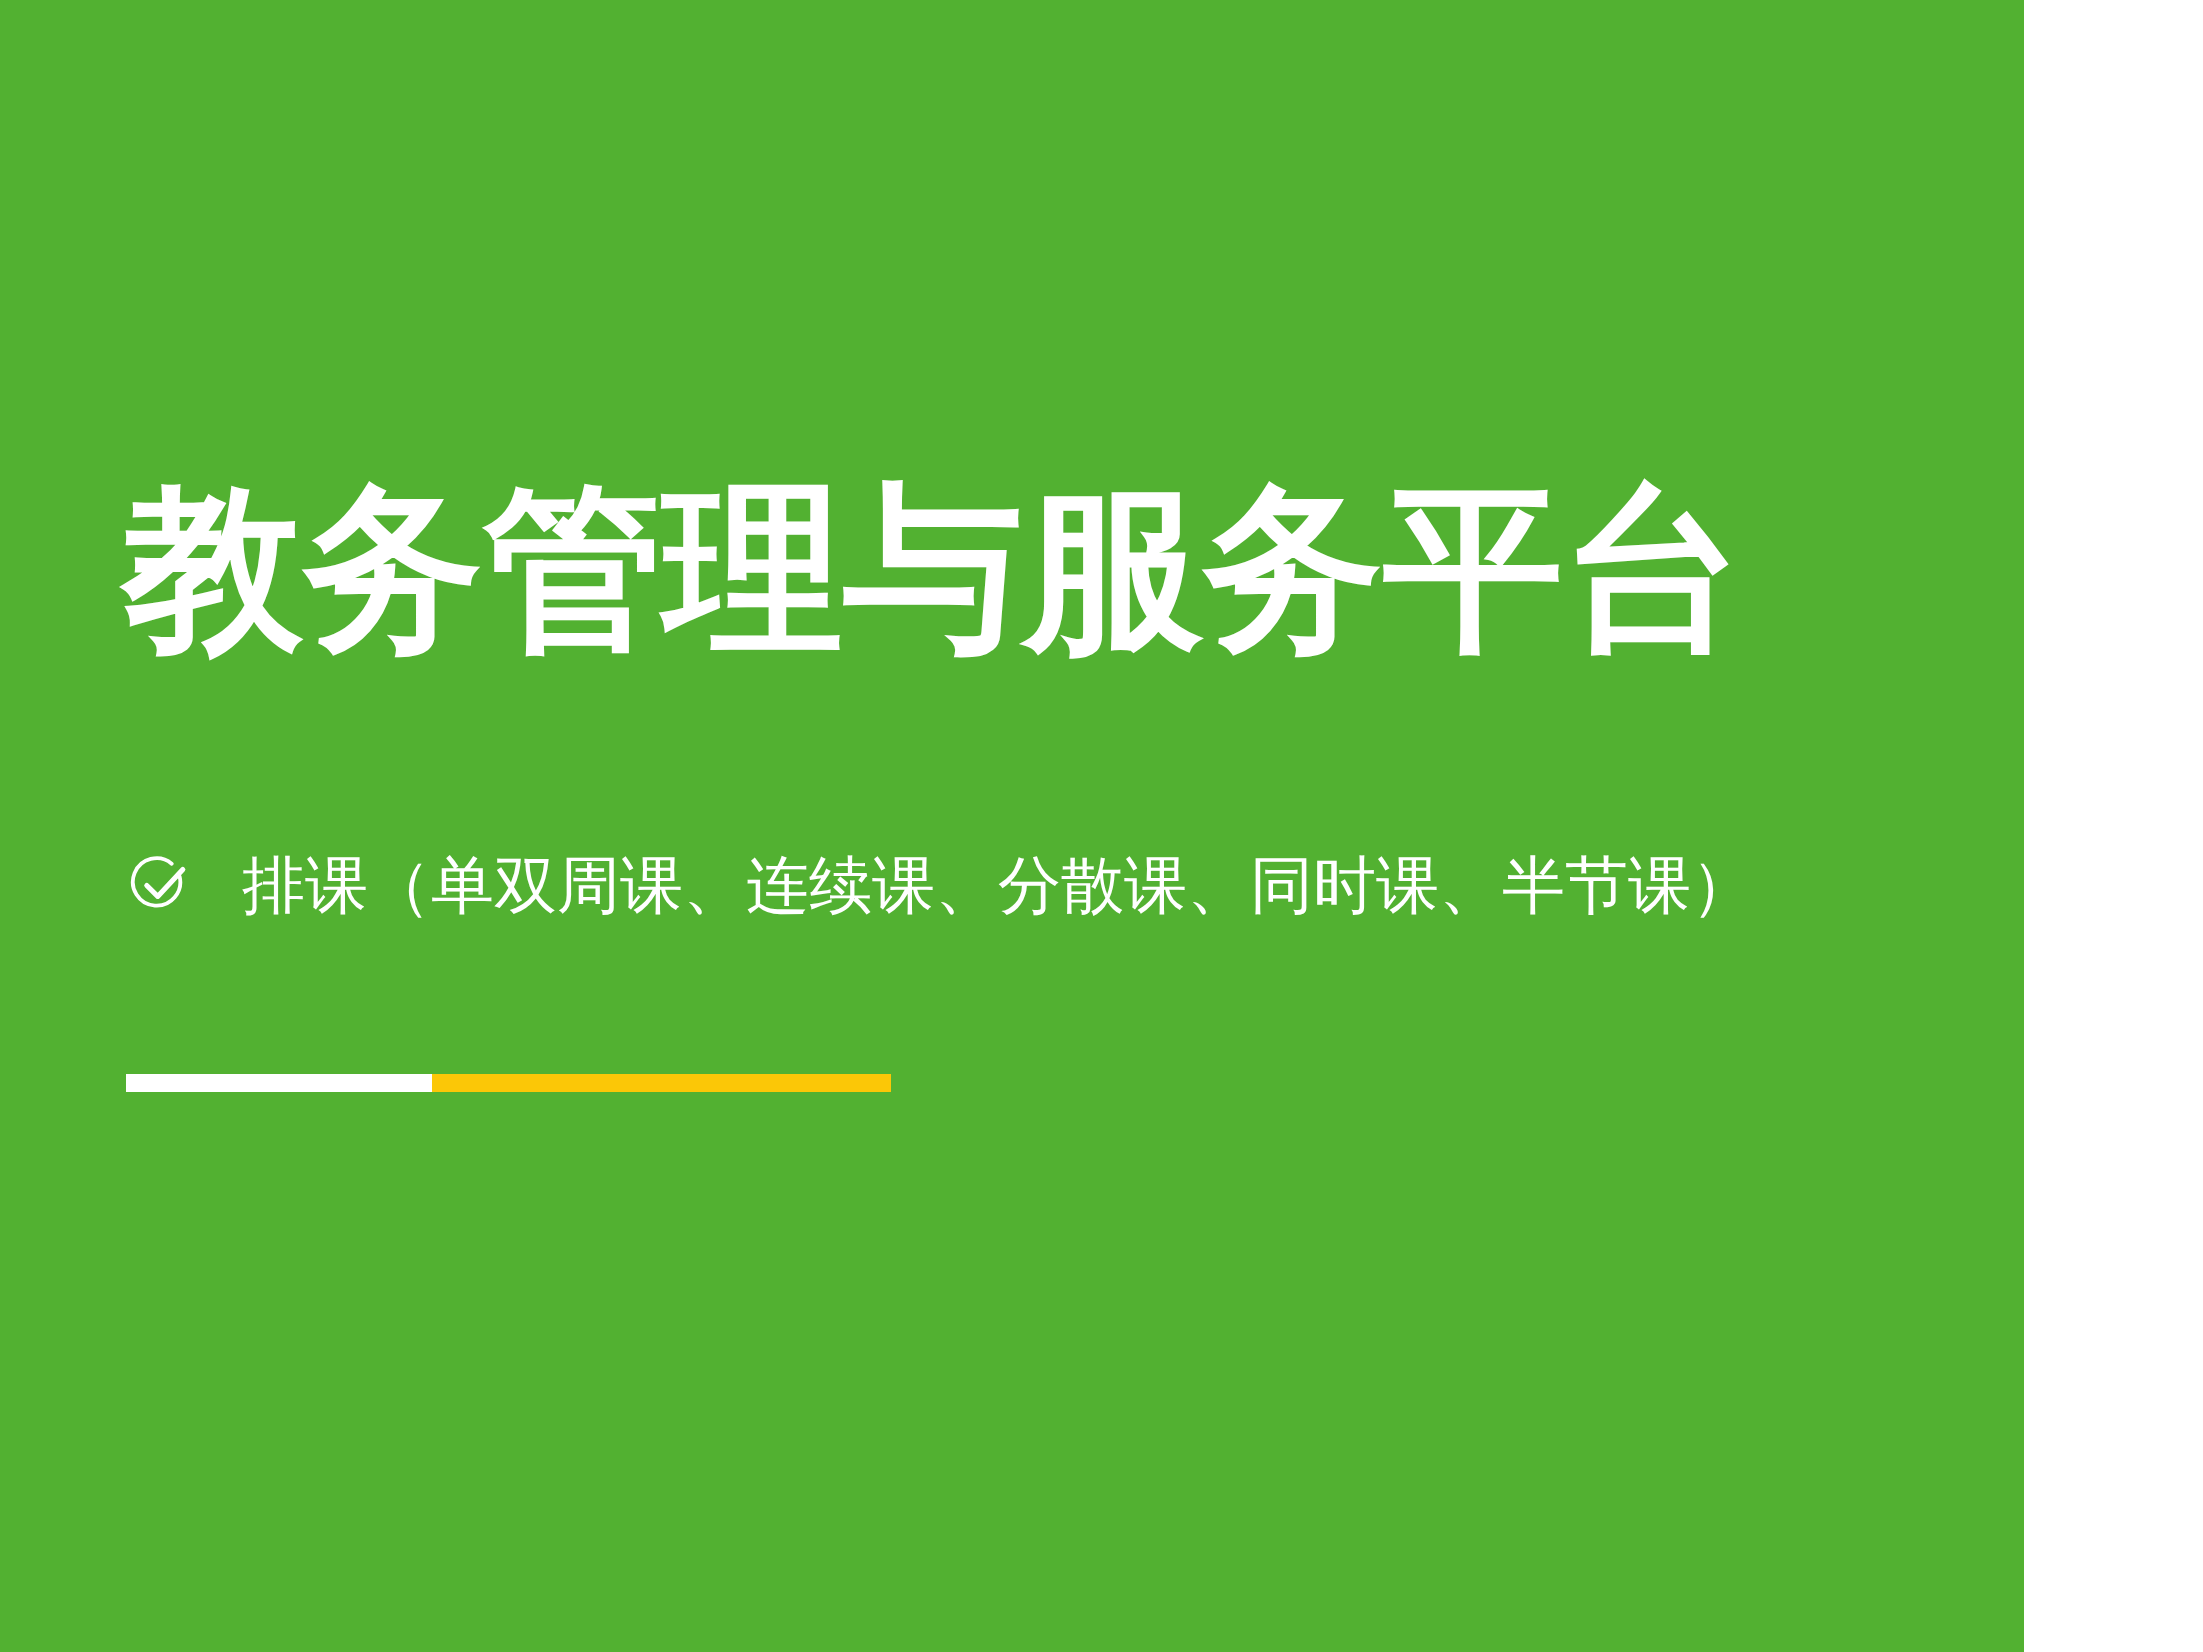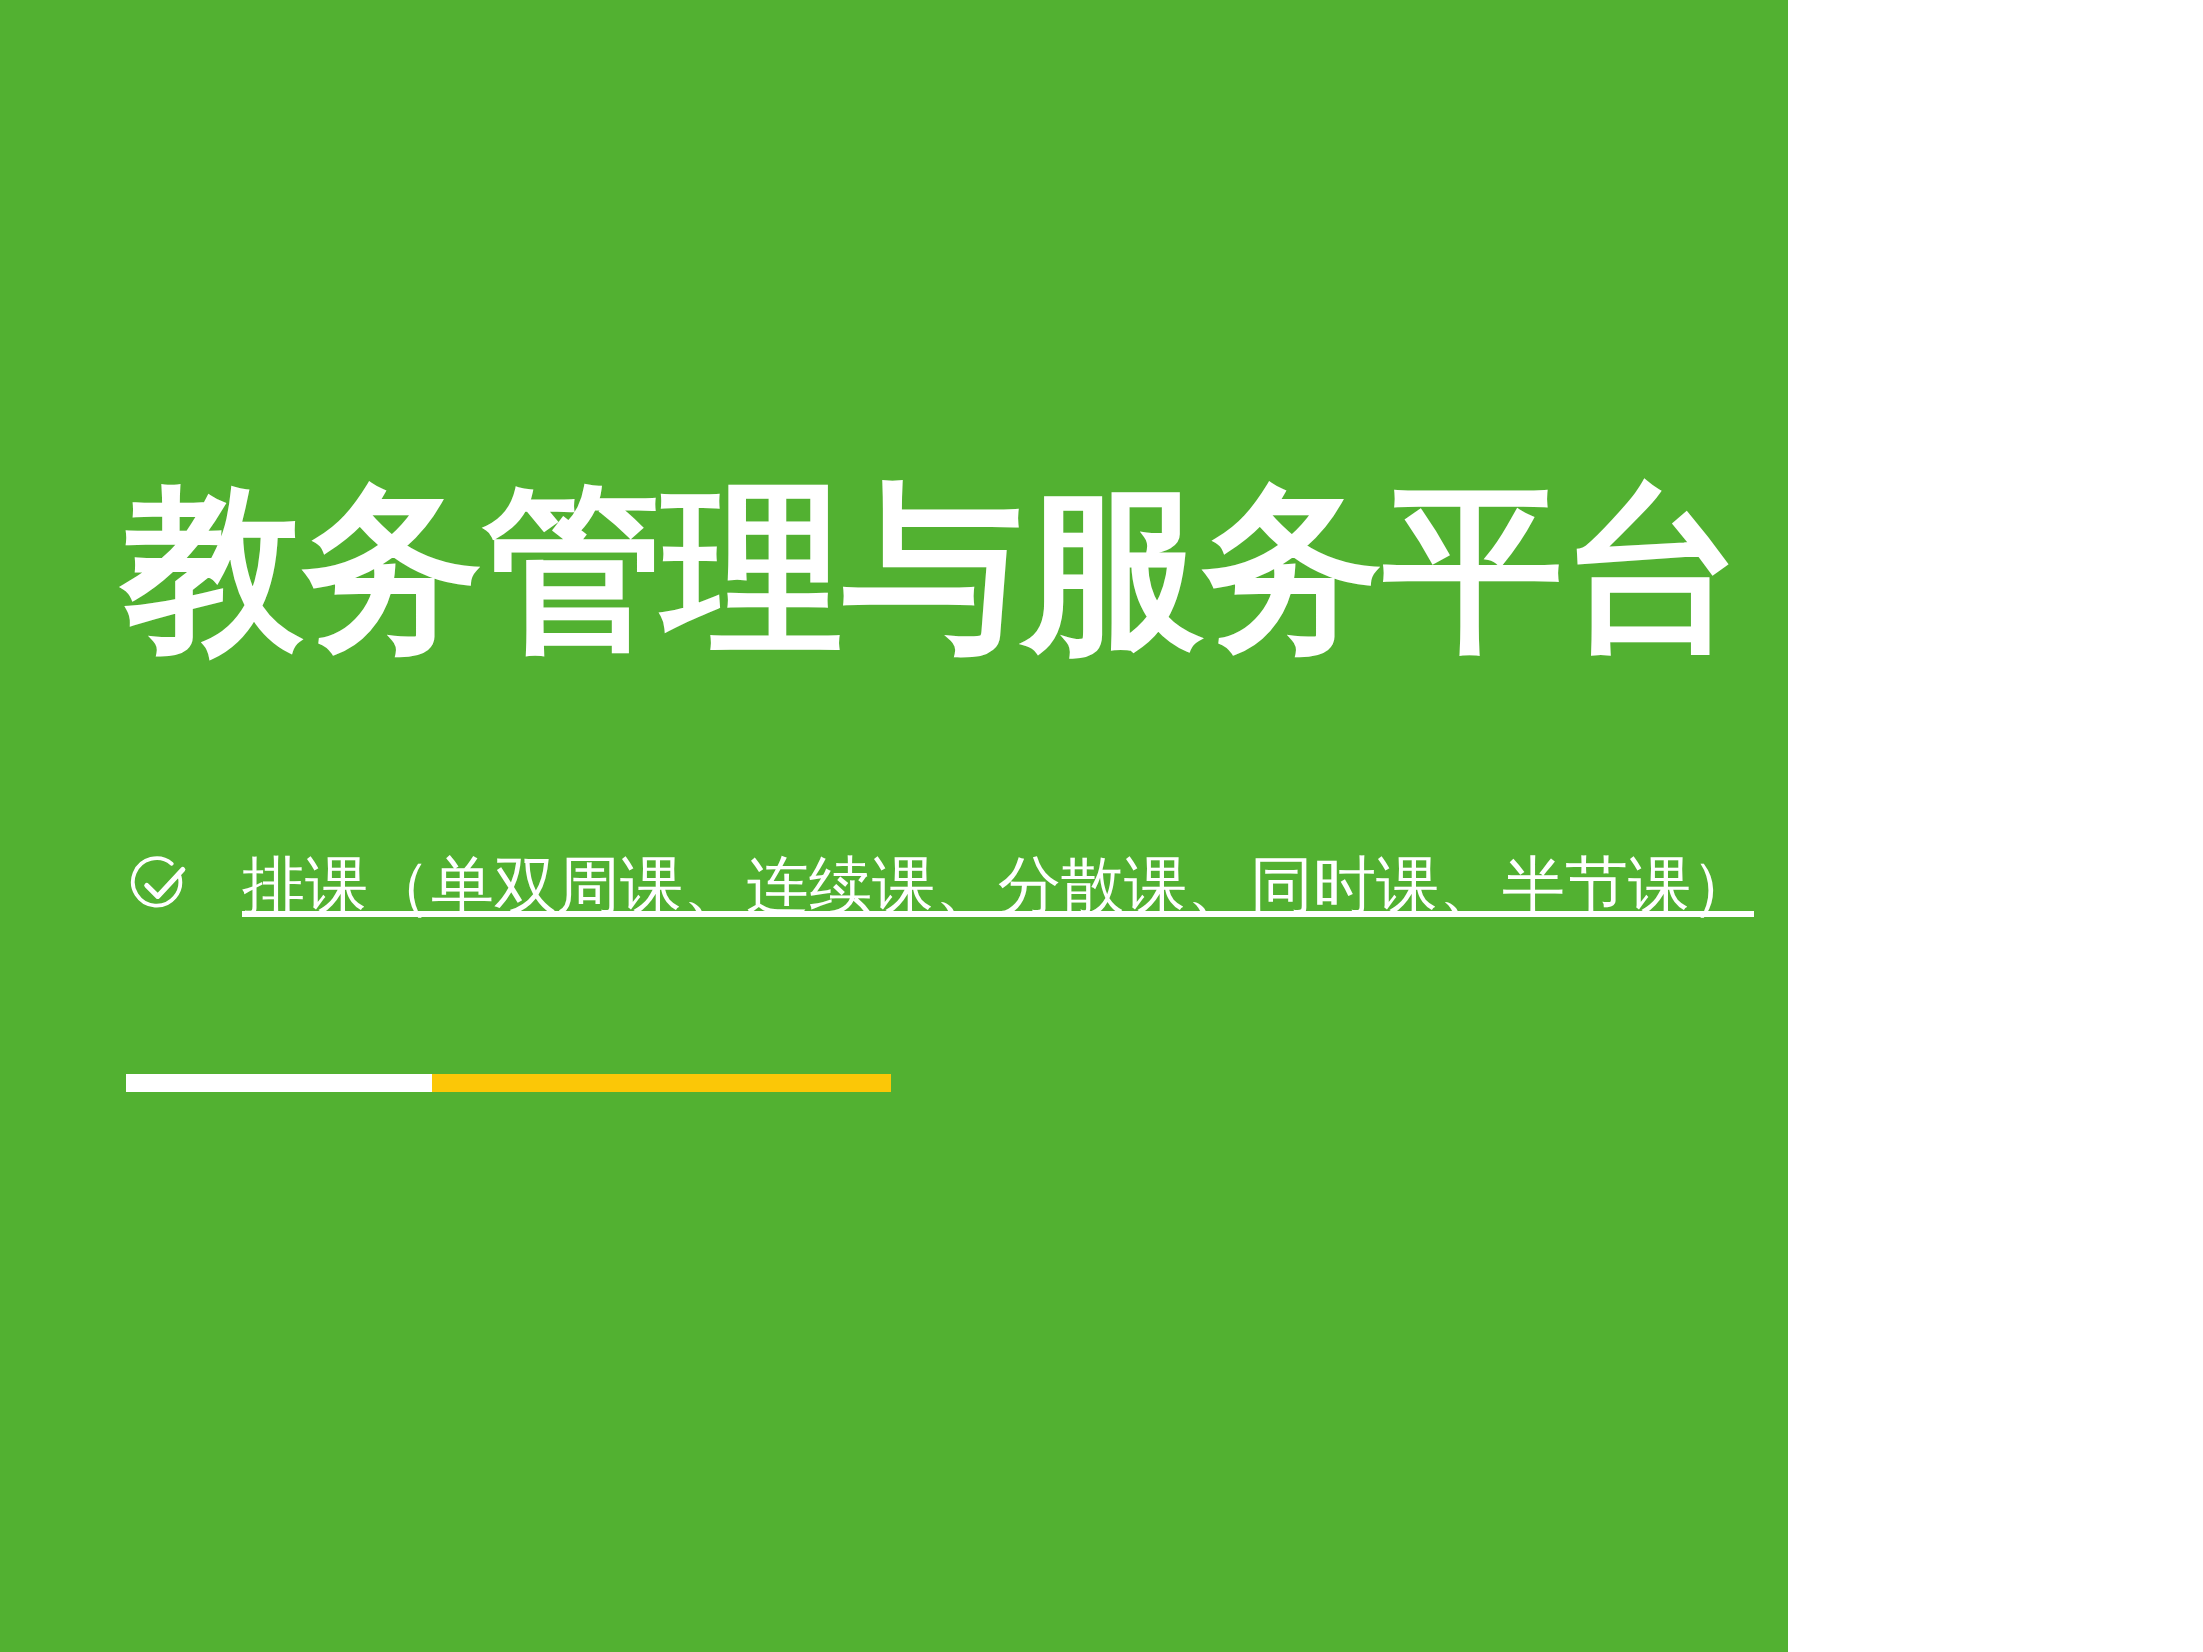--- a/index.html
+++ b/index.html
@@ -7,21 +7,21 @@
     padding: 0;
   }
   body {
     width: 2204px;
     height: 1653px;
     overflow: hidden;
     font-family: "Liberation Sans", "DejaVu Sans", sans-serif;
   }
   .slide {
     position: relative;
-    width: 1788px;
+    width: 2024px;
     height: 1653px;
     background: #52B131;
     box-sizing: border-box;
   }
   .slide-title {
     position: absolute;
     left: 123px;
     top: 349px;
     font-size: 180px;
     line-height: 1.1;
@@ -49,21 +49,20 @@
     flex: 0 0 62px;
     display: block;
   }
   .bullet-text {
     margin-left: 51px;
     font-size: 63px;
     line-height: 1;
     color: #FFFFFF;
     font-weight: normal;
     white-space: nowrap;
-    text-decoration: underline;
   }
   .accent-bar {
     position: absolute;
     left: 126px;
     top: 1074px;
     height: 18.4px;
     width: 765px;
     display: flex;
   }
   .accent-bar .seg-white {

